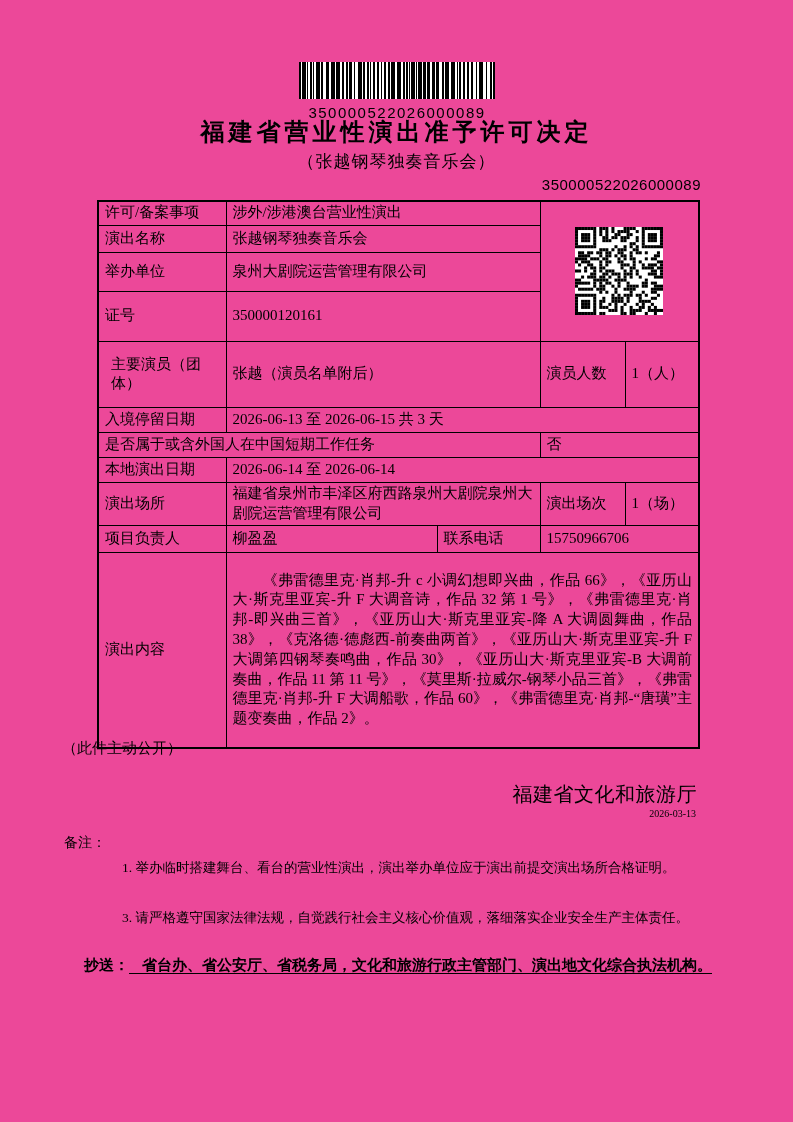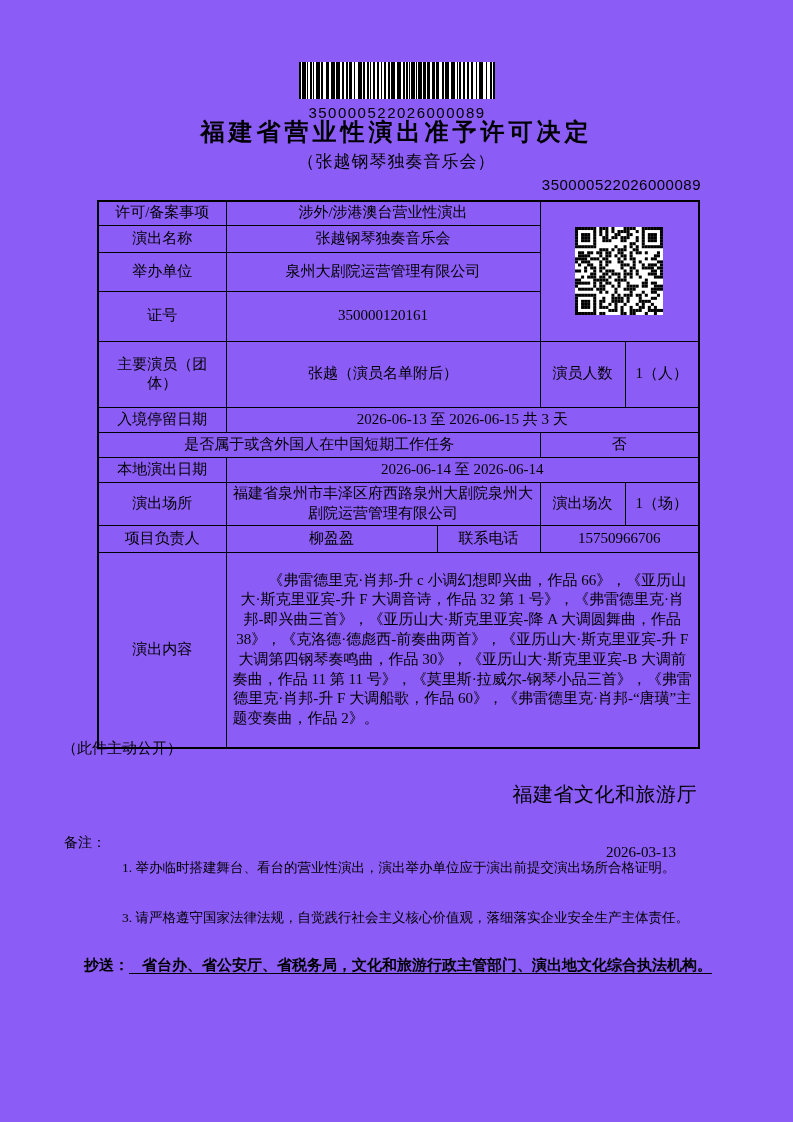--- a/index.html
+++ b/index.html
@@ -1,20 +1,20 @@
 <!DOCTYPE html>
 <html><head>
 <meta charset="utf-8">
 <style>
   * { margin:0; padding:0; box-sizing:border-box; }
   html,body { background:#ffffff; }
   .page {
     position:relative;
     width:793px; height:1122px;
-    background:#8b5cf6;
+    background:#ec4899;
     font-family:"Liberation Serif","DejaVu Serif",serif;
     color:#000;
     overflow:hidden;
   }
   .abs { position:absolute; }
 
   
   .barcode-wrap { left:299px; top:62px; width:196px; text-align:center; }
   .barcode-num {
     margin-top:1px;
@@ -37,42 +37,42 @@
   }
 
   
   table.permit {
     position:absolute; left:97px; top:200px;
     width:601px; border-collapse:collapse; table-layout:fixed;
     font-size:15px;
   }
   table.permit td {
     border:1px solid #000;
-    text-align:center; vertical-align:middle;
+    vertical-align:middle;
     line-height:1.32;
     padding:1px 6px;
     overflow:hidden;
   }
   table.permit { border:2px solid #000; }
   td.lbl { padding:1px 11px; }
   td.venue-cell { padding:1px 18px; line-height:20px; }
   td.content-cell {
     text-align:justify;
     text-align-last:left;
     padding:4px 13px;
     line-height:23px;
     text-indent:2em;
   }
   td.qr-cell { vertical-align:middle; text-align:center; }
   .qr-svg { display:inline-block; vertical-align:middle; }
 
   
   .disclosure { left:62px; top:739px; font-size:15px; }
   .agency { top:781px; right:96px; font-size:20px; letter-spacing:0.5px;margin-left:44px; }
-  .footer-date { top:808px; right:117px; font-size:15px;margin-top:36px; }
+  .footer-date { top:808px; right:97px; font-size:10px; }
 
   .notes-label { left:64px; top:834px; font-size:14px; }
   .note-line { position:absolute; left:122px; width:620px; font-size:13.5px; white-space:nowrap; }
   .note-1 { top:859px; }
   .note-2 { top:884px; }
   .note-3 { top:909px; }
 
   .cc-block {
     left:84px; top:950px; width:641px;
     font-size:15px; font-weight:bold;

